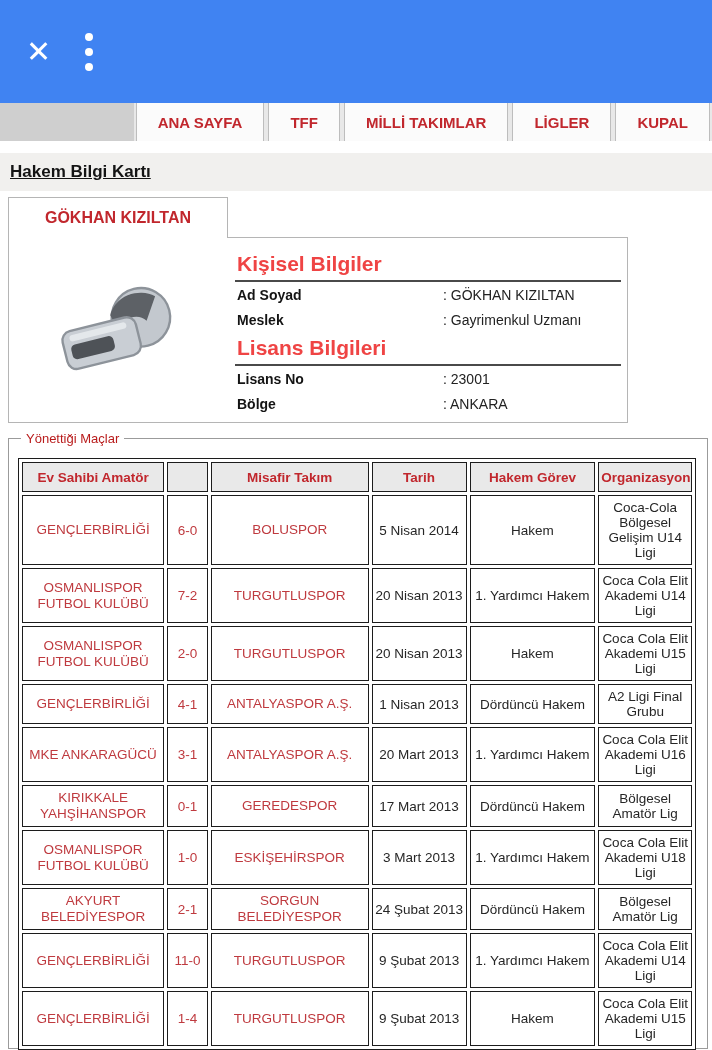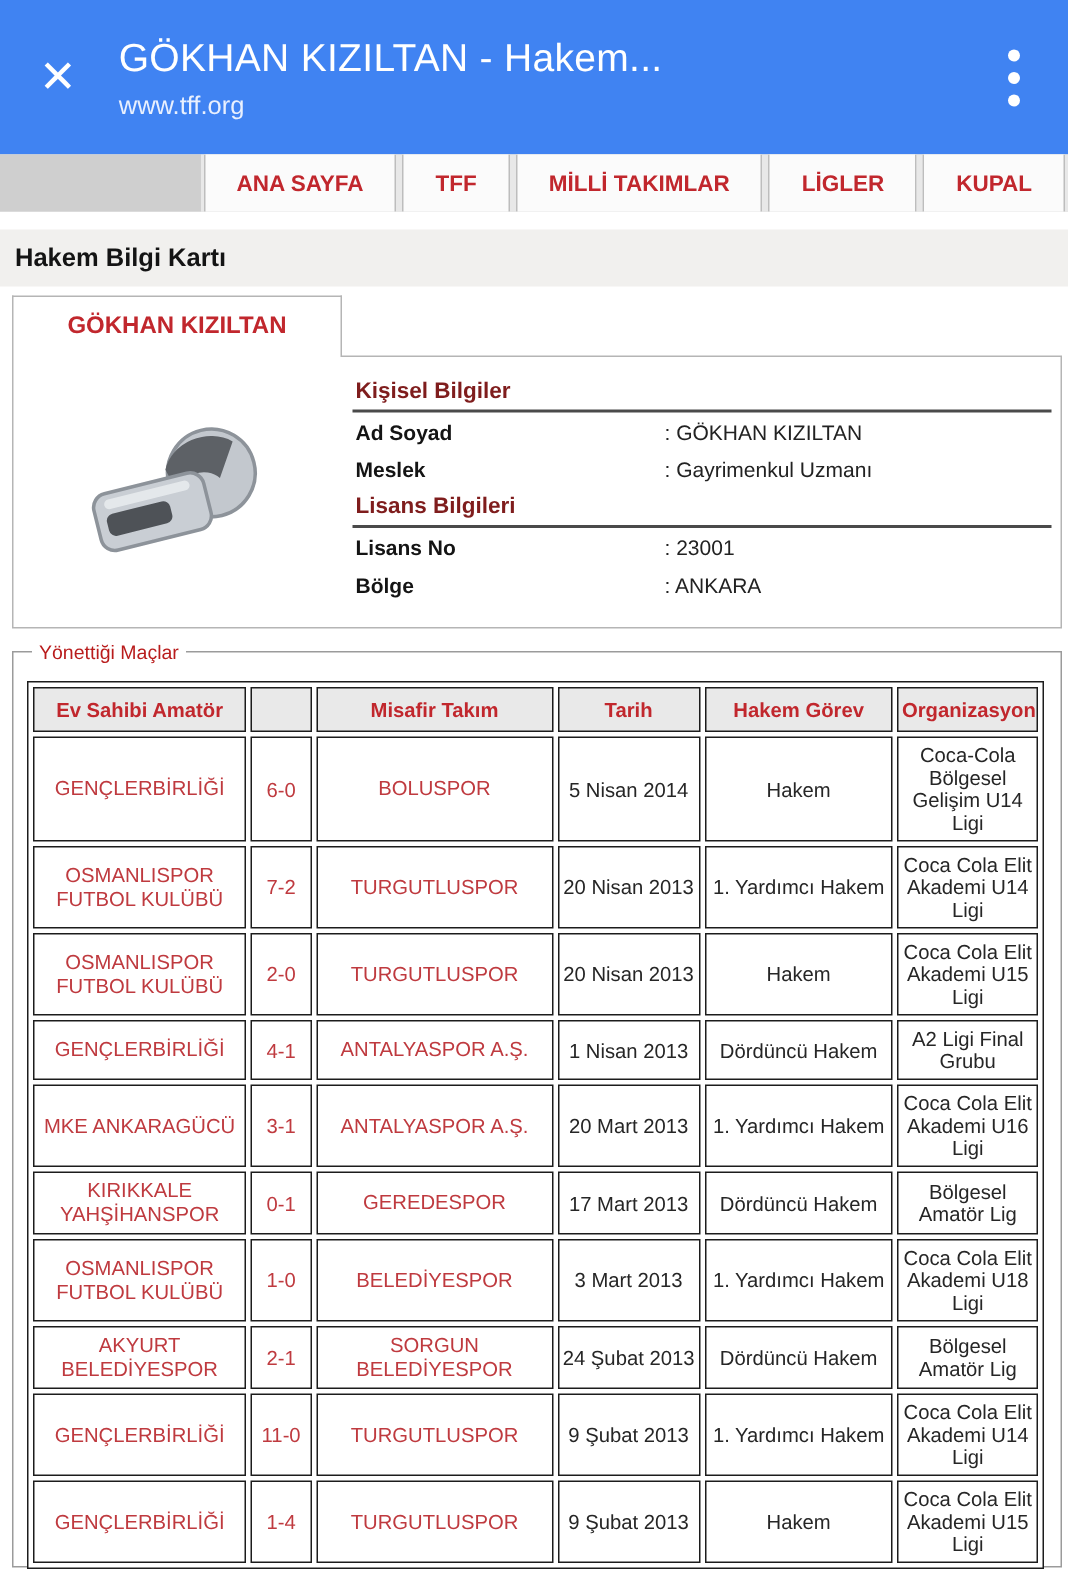--- a/index.html
+++ b/index.html
@@ -28,36 +28,36 @@
   .nav-tabs{ flex:1; display:flex; background:#e8e8e8; }
   .nav-tab{
     background:#fbfbfb; border-left:1px solid #bdbdbd; border-right:1px solid #bdbdbd;
     margin:0 2px; padding:0 21px; display:flex; align-items:center;
     color:#c1272d; font-weight:bold; font-size:15px; white-space:nowrap; cursor:pointer;
   }
   
   .heading-bar{
     margin-top:12px; height:38px; background:#f1f0ee; display:flex; align-items:center; padding-left:10px;
   }
-  .heading-bar h1{ margin:0; font-size:17px; font-weight:bold; color:#141414; }
-  
-  .profile{ margin:6px 0 0 8px; width:700px; }
+  .heading-bar h1{ margin:0; font-size:17px; font-weight:bold; color:#141414;text-decoration:underline; }
+  
+  .profile{ margin:6px 0 0 8px; width:620px; }
   .profile-tab{
     width:220px; height:41px; background:#fff; border:1px solid #b5b5b5; border-bottom:none;
     display:flex; align-items:center; justify-content:center;
     color:#c1272d; font-weight:bold; font-size:16px; position:relative; z-index:2; cursor:pointer;
   }
   .profile-body{
     border:1px solid #b5b5b5; margin-top:-1px; min-height:182px; display:flex;
     background:#fff; padding:8px 0 6px 0;
   }
   .whistle-col{ width:224px; display:flex; align-items:center; justify-content:center; }
   .info-col{ flex:1; padding:2px 6px 0 2px; }
   .info-header{
-    color:#7f1d1d; font-weight:bold; font-size:15px;
+    color:#ef4444; font-weight:bold; font-size:21px;
     padding:4px 0 4px 2px; border-bottom:2px solid #4a4a4a;
   }
   .info-row{ display:flex; font-size:14px; padding:5px 0 4px 2px; }
   .info-label{ width:206px; font-weight:bold; color:#141414; }
   .info-value{ color:#222; }
   
   fieldset.matches{
     margin:8px 0 0 8px; width:700px; height:618px;
     border:1px solid #9b9b9b; padding:4px 8px 8px 9px;
   }
@@ -74,24 +74,20 @@
   td.team{ color:#bf3a3f; line-height:16px; cursor:pointer; }
   td.score{ color:#bf3a3f; }
   td.date, td.role{ color:#262626;margin-left:28px; }
   td.org{ color:#262626; line-height:15px; }
 </style>
 </head>
 <body>
 
 <div class="browser-header">
   <button class="close-btn">✕</button>
-  <div class="title-block">
-    <div class="tab-title">GÖKHAN KIZILTAN - Hakem...</div>
-    <div class="tab-url">www.tff.org</div>
-  </div>
   <button class="kebab">
     <span class="dot"></span>
     <span class="dot"></span>
     <span class="dot"></span>
   </button>
 </div>
 
 <div class="nav-bar">
   <div class="nav-spacer"></div>
   <div class="nav-tabs" id="nav-tabs">
@@ -210,21 +206,21 @@
           <td class="team">KIRIKKALE YAHŞİHANSPOR</td>
           <td class="score">0-1</td>
           <td class="team">GEREDESPOR</td>
           <td class="date">17 Mart 2013</td>
           <td class="role">Dördüncü Hakem</td>
           <td class="org">Bölgesel Amatör Lig</td>
         </tr>
         <tr>
           <td class="team">OSMANLISPOR FUTBOL KULÜBÜ</td>
           <td class="score">1-0</td>
-          <td class="team">BELEDİYESPOR</td>
+          <td class="team">ESKİŞEHİRSPOR</td>
           <td class="date">3 Mart 2013</td>
           <td class="role">1. Yardımcı Hakem</td>
           <td class="org">Coca Cola Elit Akademi U18 Ligi</td>
         </tr>
         <tr>
           <td class="team">AKYURT BELEDİYESPOR</td>
           <td class="score">2-1</td>
           <td class="team">SORGUN BELEDİYESPOR</td>
           <td class="date">24 Şubat 2013</td>
           <td class="role">Dördüncü Hakem</td>

